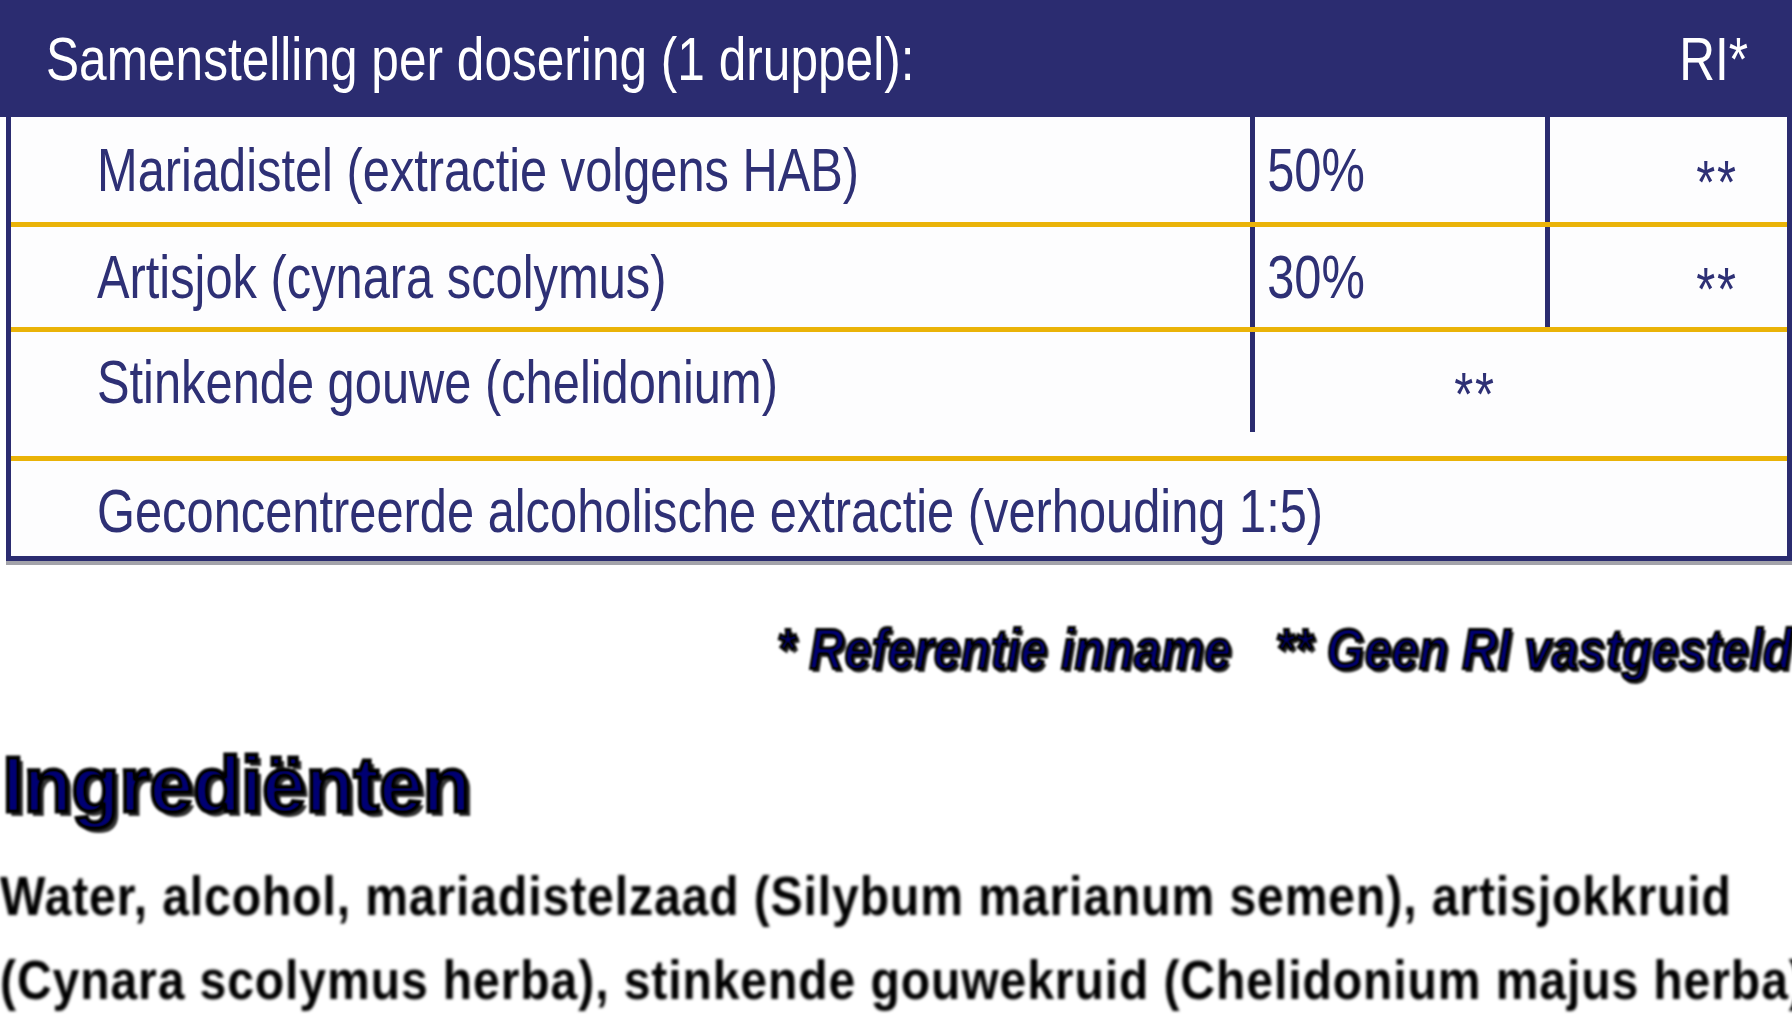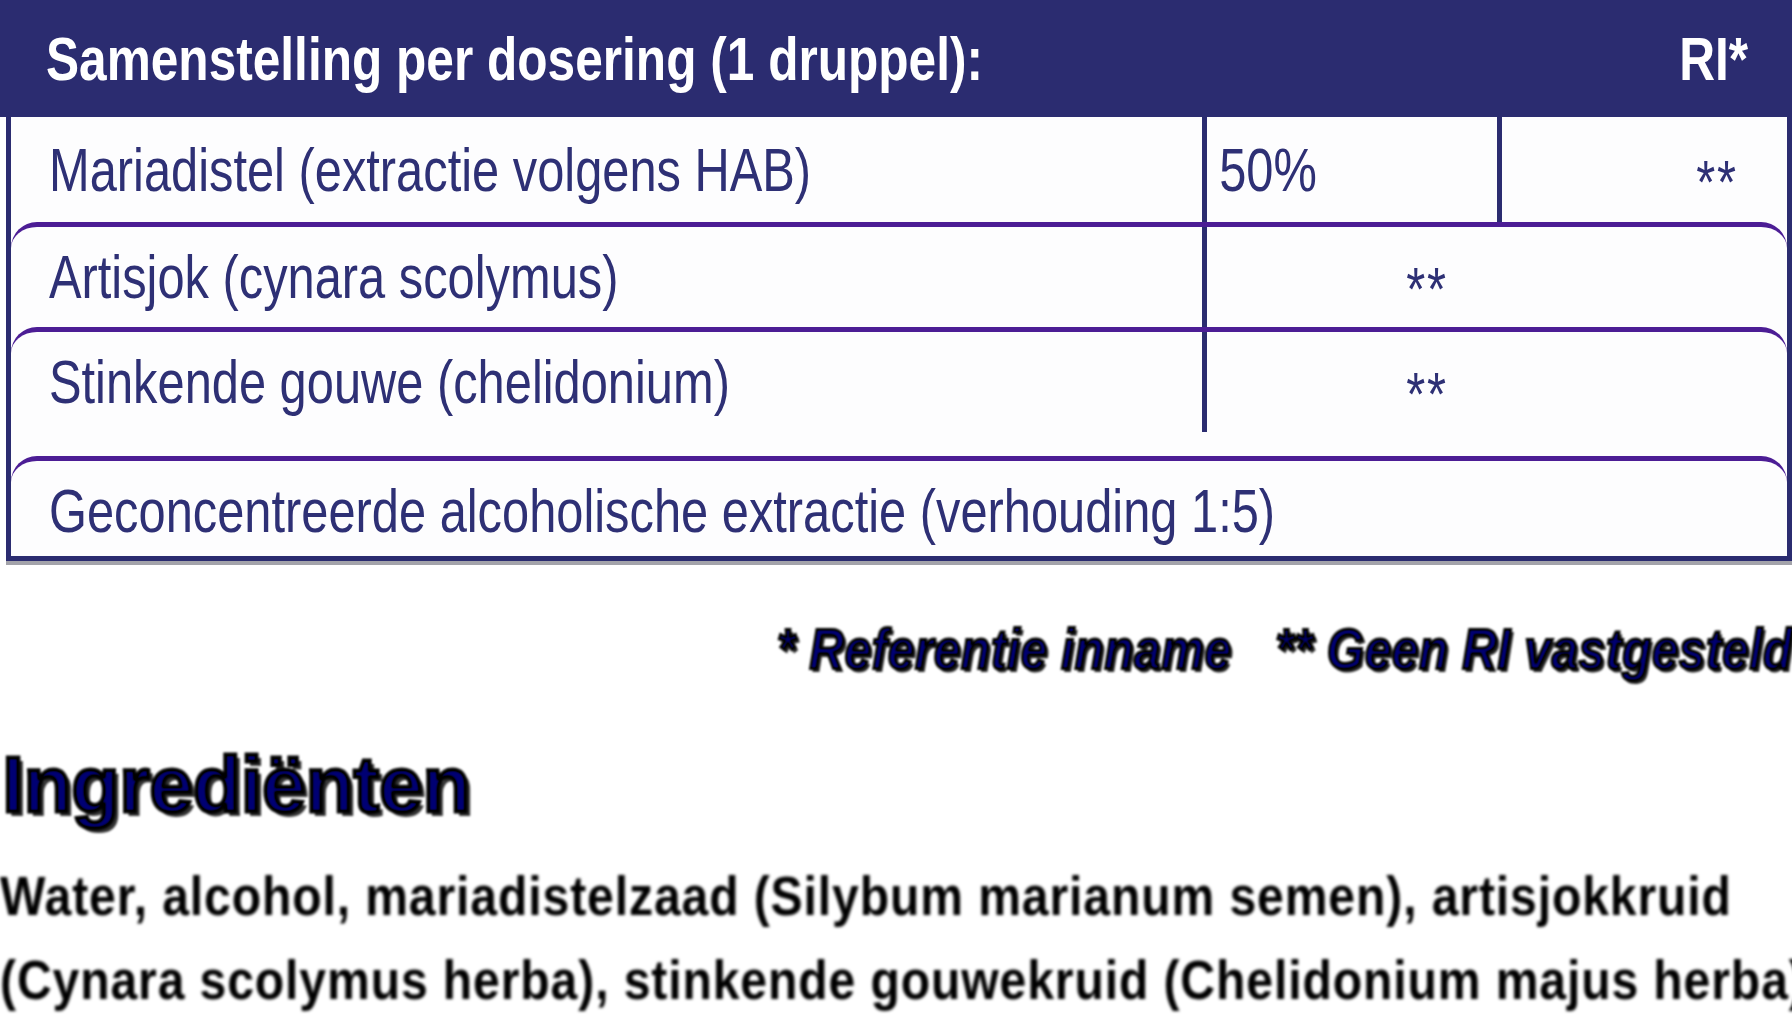--- a/index.html
+++ b/index.html
@@ -14,36 +14,37 @@
   
   .comp-table { width: 1792px; }
   .thead {
     height: 117px;
     background: #2b2c70;
     color: #ffffff;
     display: flex;
     align-items: center;
     justify-content: space-between;
     padding: 0 44px 0 46px;
-    font-weight: bold;
+    font-weight: normal;
     font-size: 62px;
   }
   .tbody {
     margin-left: 6px;
     border: 5px solid #2b2c70;
     border-top: none;
     background: #fdfdfe;
     box-shadow: 0 4px 0 rgba(88,88,100,0.55);
   }
   .trow {
     display: grid;
     grid-template-columns: 1191px 295px 1fr;
     height: 105px;
+    padding-left: 48px;
   }
-  .trow + .trow { border-top: 5px solid #4c1d95; border-radius: 26px; }
+  .trow + .trow { border-top: 5px solid #eab308; }
   .trow.full { display: block; height: 100px; margin-top: 24px; }
   .cell {
     display: flex;
     align-items: center;
     color: #2e3075;
     font-size: 61px;
     font-weight: 400;
     overflow: hidden;
   }
   .cell.c-name { padding-left: 38px; }
@@ -121,20 +122,23 @@
         </div>
         <div class="cell c-ri">
           <span class="cond-r stars">**</span>
         </div>
       </div>
 
       <div class="trow">
         <div class="cell c-name">
           <span class="cond">Artisjok (cynara scolymus)</span>
         </div>
+        <div class="cell c-pct">
+          <span class="cond-c">30%</span>
+        </div>
         <div class="cell c-ri">
           <span class="cond-r stars">**</span>
         </div>
       </div>
 
       <div class="trow">
         <div class="cell c-name">
           <span class="cond">Stinkende gouwe (chelidonium)</span>
         </div>
         <div class="cell c-ri">

